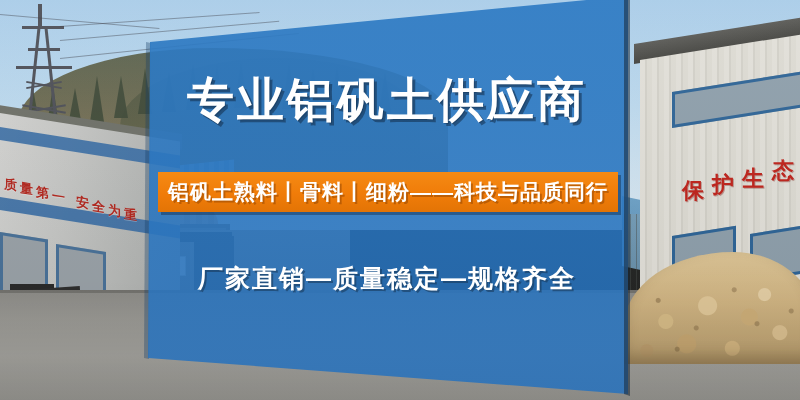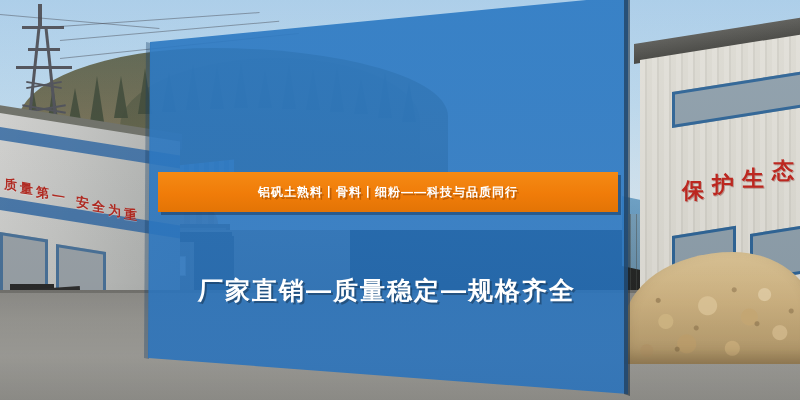--- a/index.html
+++ b/index.html
@@ -283,39 +283,39 @@
 
   .subbar {
     position: absolute;
     left: 158px; top: 172px; width: 460px; height: 40px;
     background: linear-gradient(180deg, #f58a14 0%, #f07c09 55%, #e37405 100%);
     box-shadow: 3px 3px 0 rgba(20,45,74,.45);
     display: flex; align-items: center; justify-content: center;
   }
   .subbar-text {
     color: #ffffff;
-    font-size: 12px;
+    font-size: 21px;
     font-weight: 700;
     letter-spacing: 1px;
     white-space: nowrap;
     text-shadow: 2px 2px 0 rgba(130,60,0,.45);
   }
 
   .tagline {
     position: absolute;
     width: 470px; left: 152px;
     text-align: center;
     color: #ffffff;
     font-size: 25px;
     font-weight: 700;
     letter-spacing: 2px;
     white-space: nowrap;
     text-shadow: 2px 2px 0 rgba(22,52,84,.55);
   }
-  .tagline-1 { top: 274px; }
+  .tagline-1 { top: 262px; }
   .tagline-2 { top: 306px; }
 </style>
 </head>
 <body>
 
 <div id="banner">
 
   <div class="photo">
 
     <div class="sky"></div>
@@ -420,20 +420,21 @@
   </div>
 
   <div class="panel-wrap">
     <div class="panel-edge-left"></div>
     <div class="panel"></div>
     <div class="panel-shadow"></div>
   </div>
 
   <div class="content">
 
+    <div class="headline">专业铝矾土供应商</div>
 
     <div class="subbar">
       <span class="subbar-text">铝矾土熟料丨骨料丨细粉——科技与品质同行</span>
     </div>
 
     <div class="tagline tagline-1">厂家直销—质量稳定—规格齐全</div>
 
   </div>
 
 </div>

